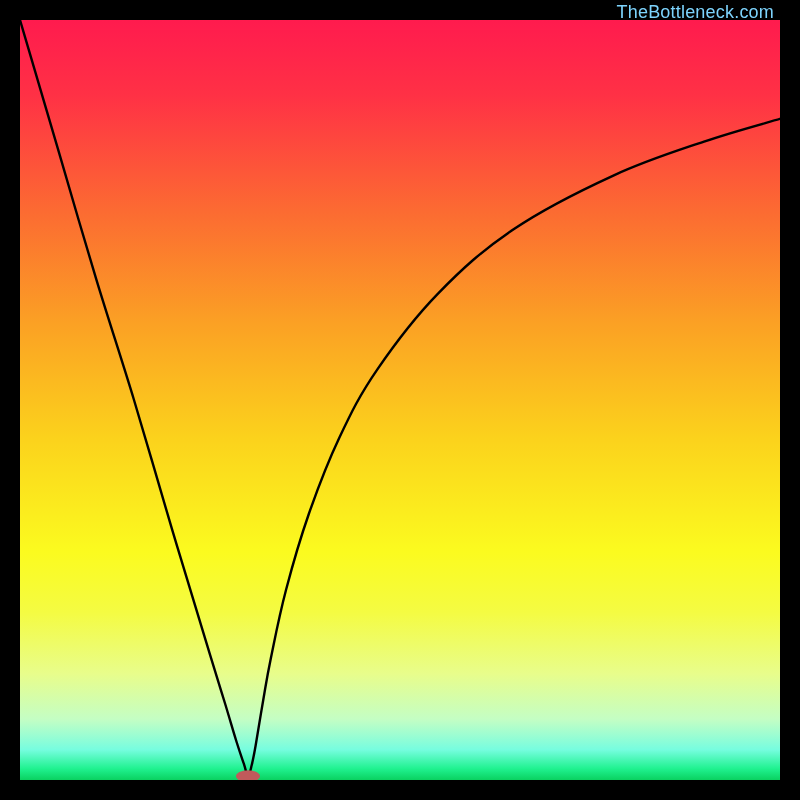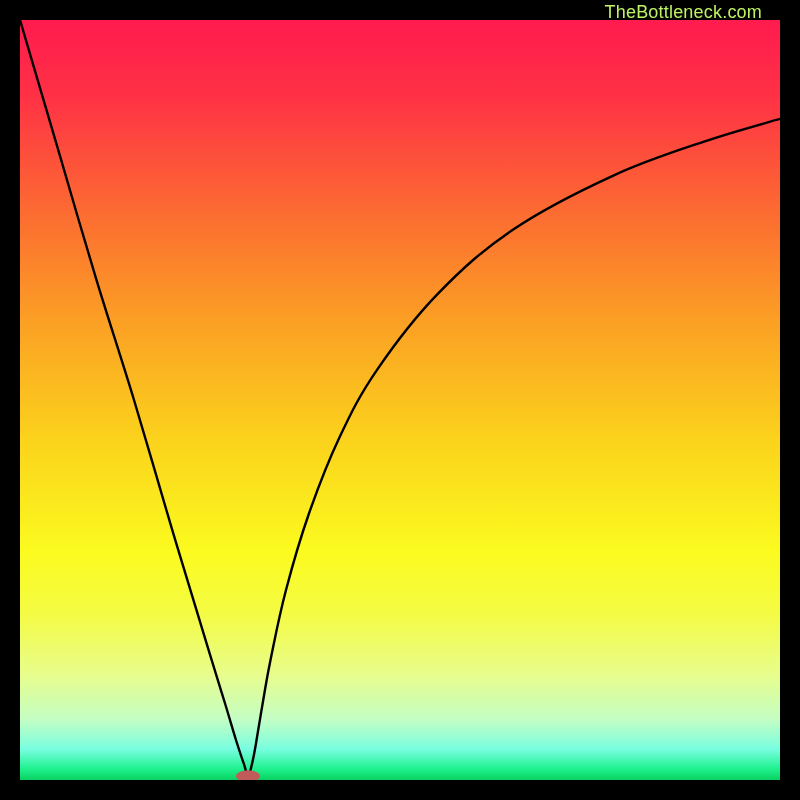--- a/index.html
+++ b/index.html
@@ -21,25 +21,25 @@
   }
   .plot-area {
     position: absolute;
     left: 0;
     top: 0;
     width: 760px;
     height: 760px;
   }
   .watermark {
     position: absolute;
-    right: 18px;
+    right: 6px;
     top: -18px;
     font-size: 18px;
     font-weight: 500;
-    color: #bef264;
+    color: #7dd3fc;
     letter-spacing: 0.2px;
     font-family: Arial, Helvetica, sans-serif;
   }
   svg { display: block; }
 </style>
 </head>
 <body>
 
 <div class="frame">
   <div class="watermark">TheBottleneck.com</div>

